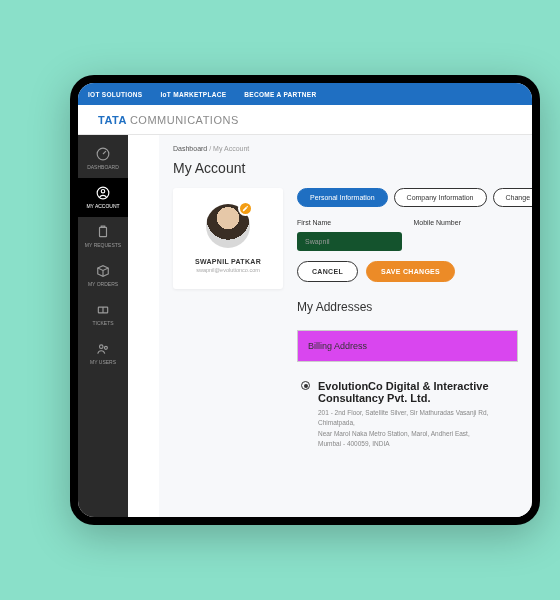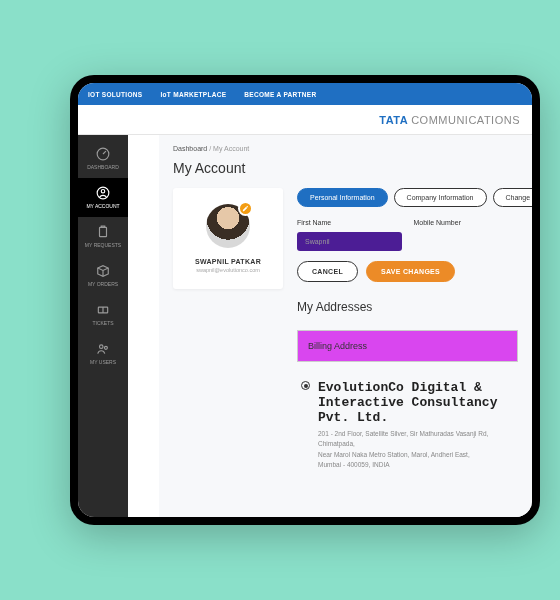--- a/index.html
+++ b/index.html
@@ -43,23 +43,22 @@
     gap: 18px;
     font-size: 6.5px;
     font-weight: 600;
     letter-spacing: 0.3px;
   }
   .topnav span { white-space: nowrap; }
   .brandbar {
     height: 30px;
     display: flex;
     align-items: center;
-    padding: 0 12px;
+    padding: 0 20px;
     border-bottom: 1px solid #e5e5e5;
-    justify-content: flex-end;
   }
   .brand-tata {
     font-size: 11px;
     font-weight: 700;
     color: #1f6fc2;
     letter-spacing: 0.5px;
   }
   .brand-comm {
     font-size: 11px;
     color: #8a8a8a;
@@ -201,21 +200,21 @@
     gap: 8px 12px;
     margin-bottom: 10px;
   }
   .field-label {
     font-size: 7px;
     color: #333;
     margin-bottom: 4px;
   }
   .field-input {
     width: 100%;
-    background: #4c1d95;
+    background: #14532d;
     border: none;
     border-radius: 3px;
     padding: 6px 8px;
     font-size: 7px;
     color: #999;
   }
   .btn-row { display: flex; gap: 8px; }
   .btn {
     padding: 6px 14px;
     border-radius: 14px;
@@ -255,21 +254,21 @@
     padding: 8px 4px 4px;
   }
   .radio {
     width: 9px; height: 9px; border-radius: 50%;
     border: 1.5px solid #333;
     display: flex; align-items: center; justify-content: center;
     flex-shrink: 0; margin-top: 1px;
   }
   .radio-dot { width: 4px; height: 4px; border-radius: 50%; background: #333; }
   .addr-body { flex: 1; }
-  .addr-title { font-size: 13px; font-weight: 600; color: #222; font-family: Liberation Mono, monospace; }
+  .addr-title { font-size: 11px; font-weight: 600; color: #222; }
   .addr-lines { font-size: 6.5px; color: #888; line-height: 1.6; margin-top: 4px; }
 </style>
 </head>
 <body>
 
 <div class="device">
   <div class="screen">
 
     <div class="topnav">
       <span>IOT SOLUTIONS</span>

